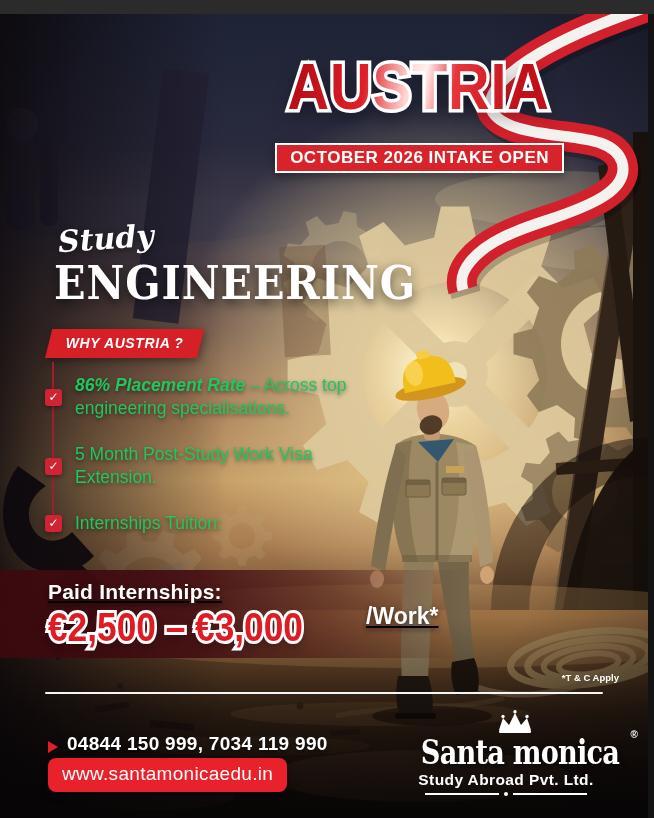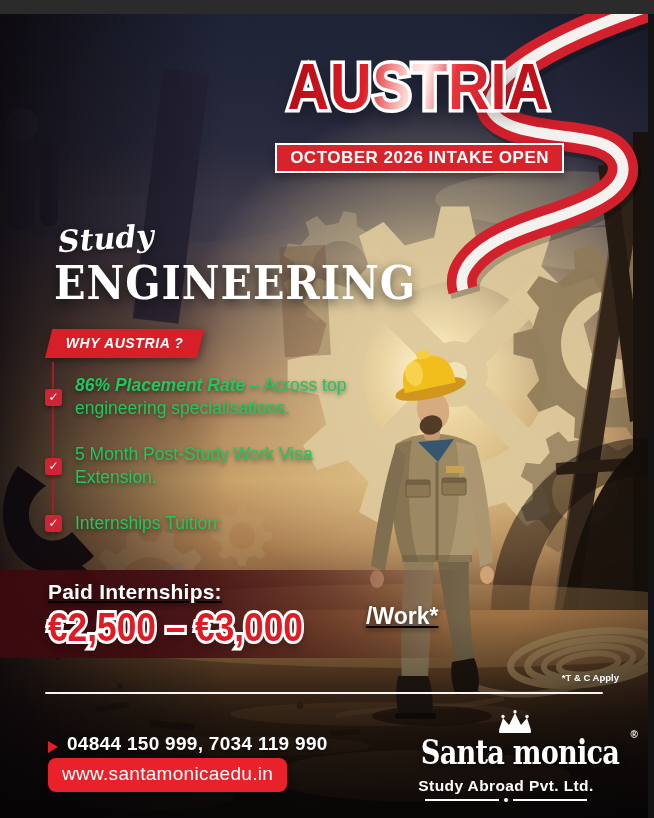--- a/index.html
+++ b/index.html
@@ -70,21 +70,21 @@
         color:#fff;font:500 19px/1.2 "Liberation Sans",sans-serif;letter-spacing:.3px;
         box-shadow:0 3px 8px rgba(0,0,0,.45);cursor:pointer;}
 
   
   .logo{position:absolute;left:396px;top:696px;width:220px;text-align:center;color:#ffffff;}
   .crown{display:block;margin:0 auto 1px;position:relative;left:9px;width:42px;height:24px;}
   .brand-line{position:relative;display:inline-block;}
   .brand-name{display:inline-block;font:700 34px/1 "DejaVu Serif",serif;letter-spacing:-1px;
         transform:scaleX(.8);transform-origin:50% 0;white-space:nowrap;text-shadow:0 2px 8px rgba(0,0,0,.7);}
   .reg{position:absolute;right:6px;top:-5px;font:700 10px/1 "Liberation Sans",sans-serif;}
-  .brand-tag{margin-top:9px;font:700 15.5px/1 "Liberation Sans",sans-serif;letter-spacing:.4px;}
+  .brand-tag{margin-top:3px;font:700 15.5px/1 "Liberation Sans",sans-serif;letter-spacing:.4px;}
   .brand-rule{display:flex;align-items:center;justify-content:center;gap:5px;margin-top:4px;}
   .brand-rule .ln{width:74px;height:2px;background:#ffffff;}
   .brand-rule .dot{width:4px;height:4px;border-radius:50%;background:#ffffff;}
 </style>
 </head>
 <body>
 
 <div class="screen">
   <div class="top-bar"></div>
   <div class="right-strip"></div>

